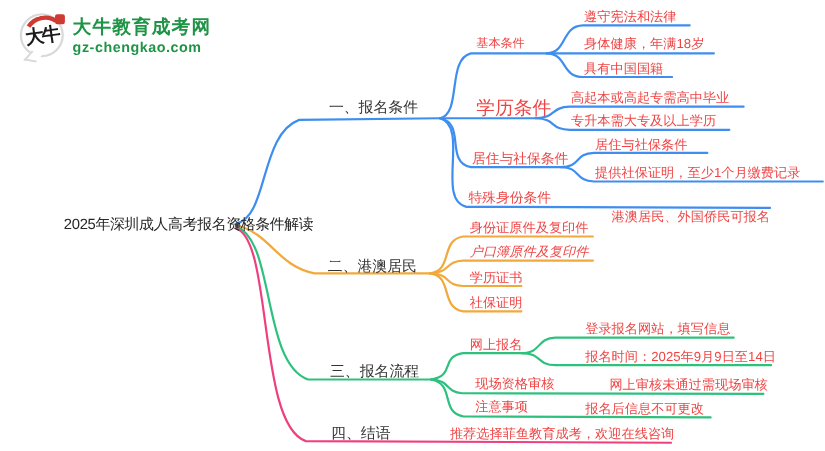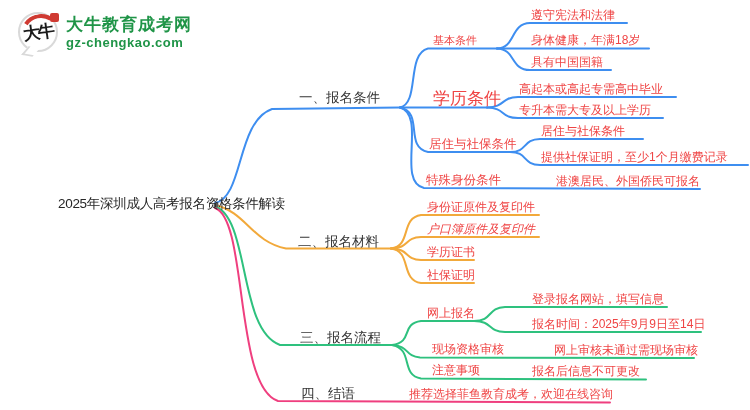--- a/index.html
+++ b/index.html
@@ -106,23 +106,23 @@
   <div class="node" style="left:531px;top:8px;">遵守宪法和法律</div>
   <div class="node" style="left:531px;top:33px;">身体健康，年满18岁</div>
   <div class="node" style="left:531px;top:55px;">具有中国国籍</div>
   <div class="node" style="left:433px;top:92px;font-size:17px;">学历条件</div>
   <div class="node" style="left:519px;top:103px;">专升本需大专及以上学历</div>
   <div class="node" style="left:519px;top:82px;">高起本或高起专需高中毕业</div>
   <div class="node" style="left:429px;top:137px;font-size:12.5px;">居住与社保条件</div>
   <div class="node" style="left:541px;top:124px;">居住与社保条件</div>
   <div class="node" style="left:541px;top:150px;">提供社保证明，至少1个月缴费记录</div>
   <div class="node" style="left:426px;top:173px;font-size:12.5px;">特殊身份条件</div>
-  <div class="node" style="left:556px;top:174px;">港澳居民、外国侨民可报名</div>
+  <div class="node" style="left:556px;top:190px;">港澳居民、外国侨民可报名</div>
 
-  <div class="node lv1" style="left:298px;top:234px;">二、报名材料</div>
+  <div class="node lv1" style="left:298px;top:234px;">二、港澳居民</div>
   <div class="node" style="left:427px;top:200px;">身份证原件及复印件</div>
   <div class="node" style="left:427px;top:222px;font-style:italic;">户口簿原件及复印件</div>
   <div class="node" style="left:427px;top:245px;">学历证书</div>
   <div class="node" style="left:427px;top:268px;">社保证明</div>
 
   <div class="node lv1" style="left:300px;top:330px;">三、报名流程</div>
   <div class="node" style="left:427px;top:306px;">网上报名</div>
   <div class="node" style="left:532px;top:292px;">登录报名网站，填写信息</div>
   <div class="node" style="left:532px;top:317px;">报名时间：2025年9月9日至14日</div>
   <div class="node" style="left:432px;top:342px;">现场资格审核</div>

